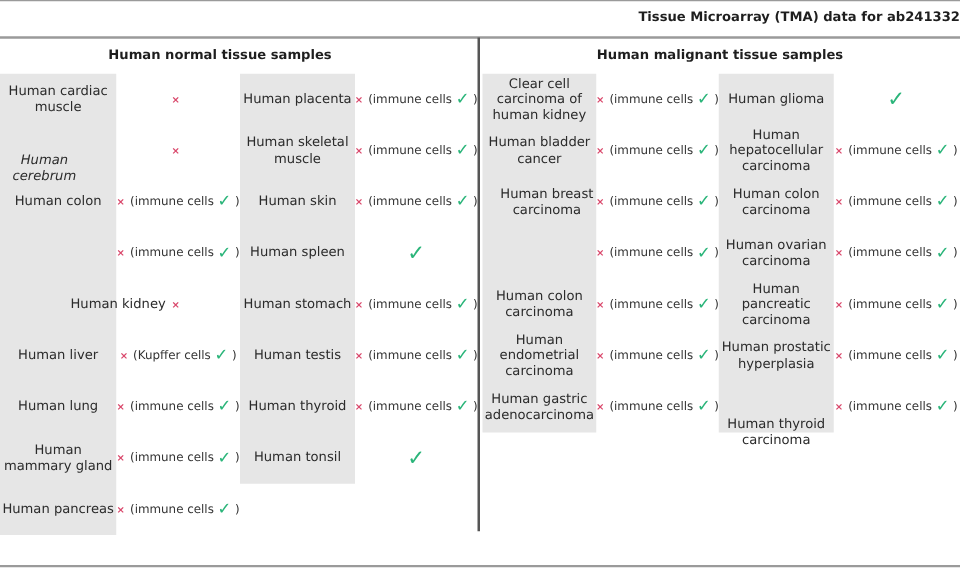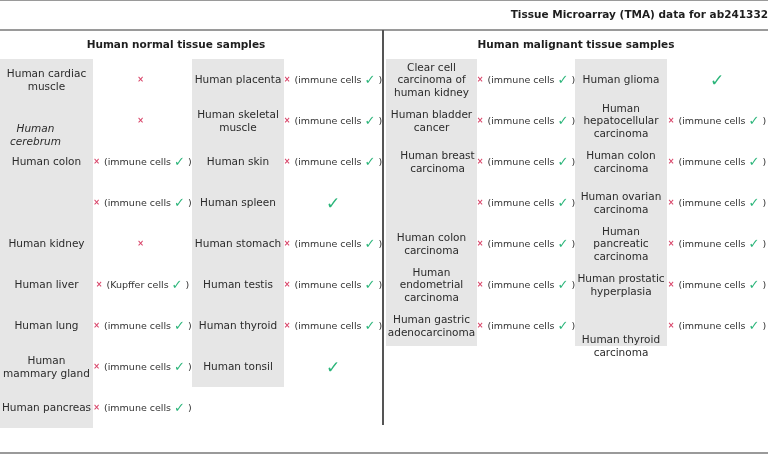--- a/index.html
+++ b/index.html
@@ -53,21 +53,21 @@
       <span class="check">✓</span>
       <span class="paren" style="margin-left: 3px;">)</span>
     </div>
     <div class="result" style="left: 93px; width: 99px; top: 123px; height: 41px;">
       <span class="cross">×</span>
       <span class="paren">(</span>
       <span style="margin-right: 3px;">immune cells</span>
       <span class="check">✓</span>
       <span class="paren" style="margin-left: 3px;">)</span>
     </div>
-    <div class="name-cell" style="top: 164px; height: 41px; width: 93px;">Human kidney</div>
+    <div class="name-cell" style="top: 164px; height: 41px; width: 93px; padding-left: 48px;">Human kidney</div>
     <div class="result" style="left: 93px; width: 99px; top: 164px; height: 41px;">
       <span class="cross">×</span>
     </div>
     <div class="name-cell" style="top: 205px; height: 41px; width: 93px;">Human liver</div>
     <div class="result" style="left: 93px; width: 99px; top: 205px; height: 41px;">
       <span class="cross">×</span>
       <span class="paren">(</span>
       <span style="margin-right: 3px;">Kupffer cells</span>
       <span class="check">✓</span>
       <span class="paren" style="margin-left: 3px;">)</span>

